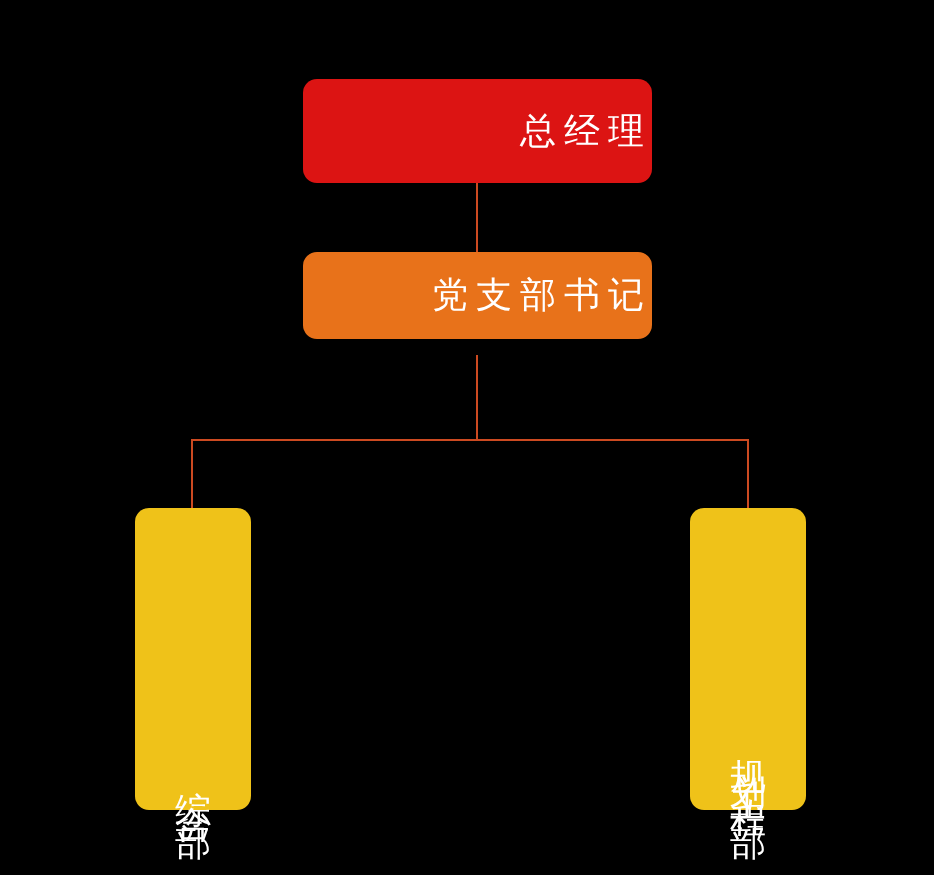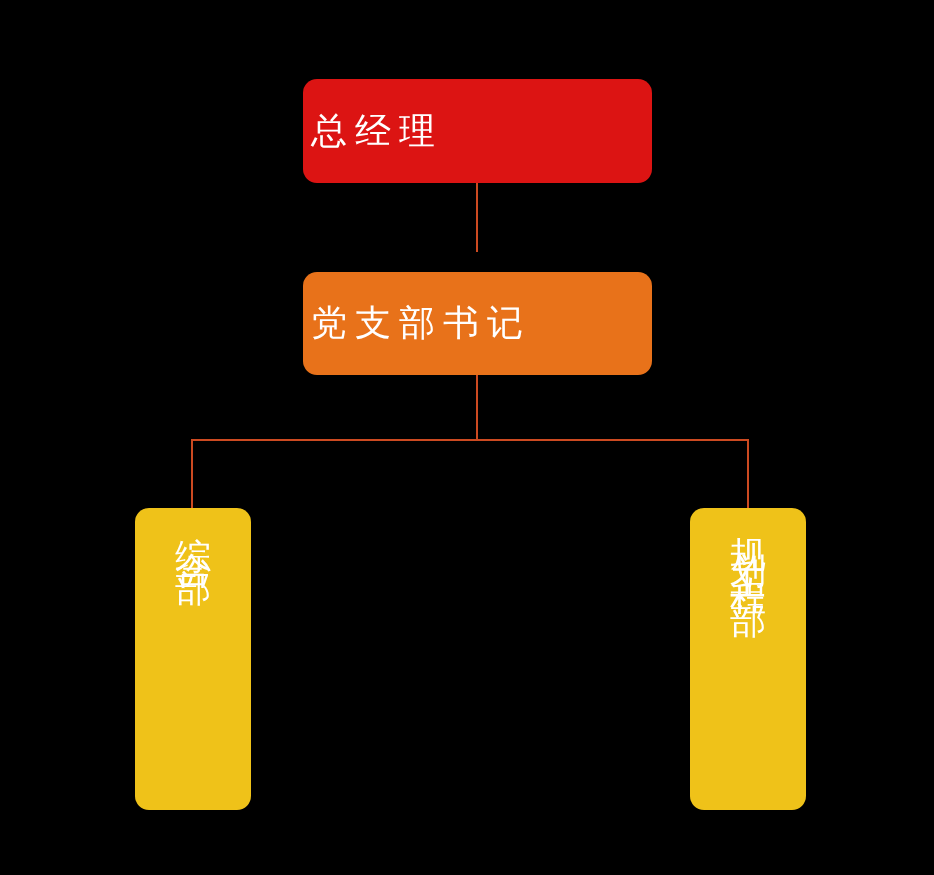--- a/index.html
+++ b/index.html
@@ -10,21 +10,21 @@
     position: relative;
     width: 934px;
     height: 875px;
     overflow: hidden;
     font-family: "DejaVu Sans", sans-serif;
   }
   .node {
     position: absolute;
     display: flex;
     align-items: center;
-    justify-content: flex-start;
+    justify-content: flex-end;
     color: #ffffff;
     border-radius: 14px;
     font-size: 36px;
     font-weight: 500;
     box-sizing: border-box;
   }
   .node.horizontal {
     letter-spacing: 8px;
     text-indent: 8px;
   }
@@ -32,21 +32,21 @@
     writing-mode: vertical-rl;
     text-orientation: upright;
     letter-spacing: 16px;
     line-height: 1;
   }
   .line {
     position: absolute;
   }
   
   #node-gm { left: 303px; top: 79px;  width: 349px; height: 104px; }
-  #node-ps { left: 303px; top: 252px; width: 349px; height: 103px; margin-top: 20px; }
+  #node-ps { left: 303px; top: 252px; width: 349px; height: 87px; }
   #node-go { left: 135px; top: 508px; width: 116px; height: 302px; }
   #node-pe { left: 690px; top: 508px; width: 116px; height: 302px; }
   
   #line-gm-ps    { left: 476px; top: 183px; width: 2px;   height: 69px; }
   #line-ps-down  { left: 476px; top: 355px; width: 2px;   height: 85px; }
   #line-across   { left: 191px; top: 439px; width: 558px; height: 2px;  }
   #line-drop-l   { left: 191px; top: 439px; width: 2px;   height: 69px; }
   #line-drop-r   { left: 747px; top: 439px; width: 2px;   height: 69px; }
 </style>
 </head>

